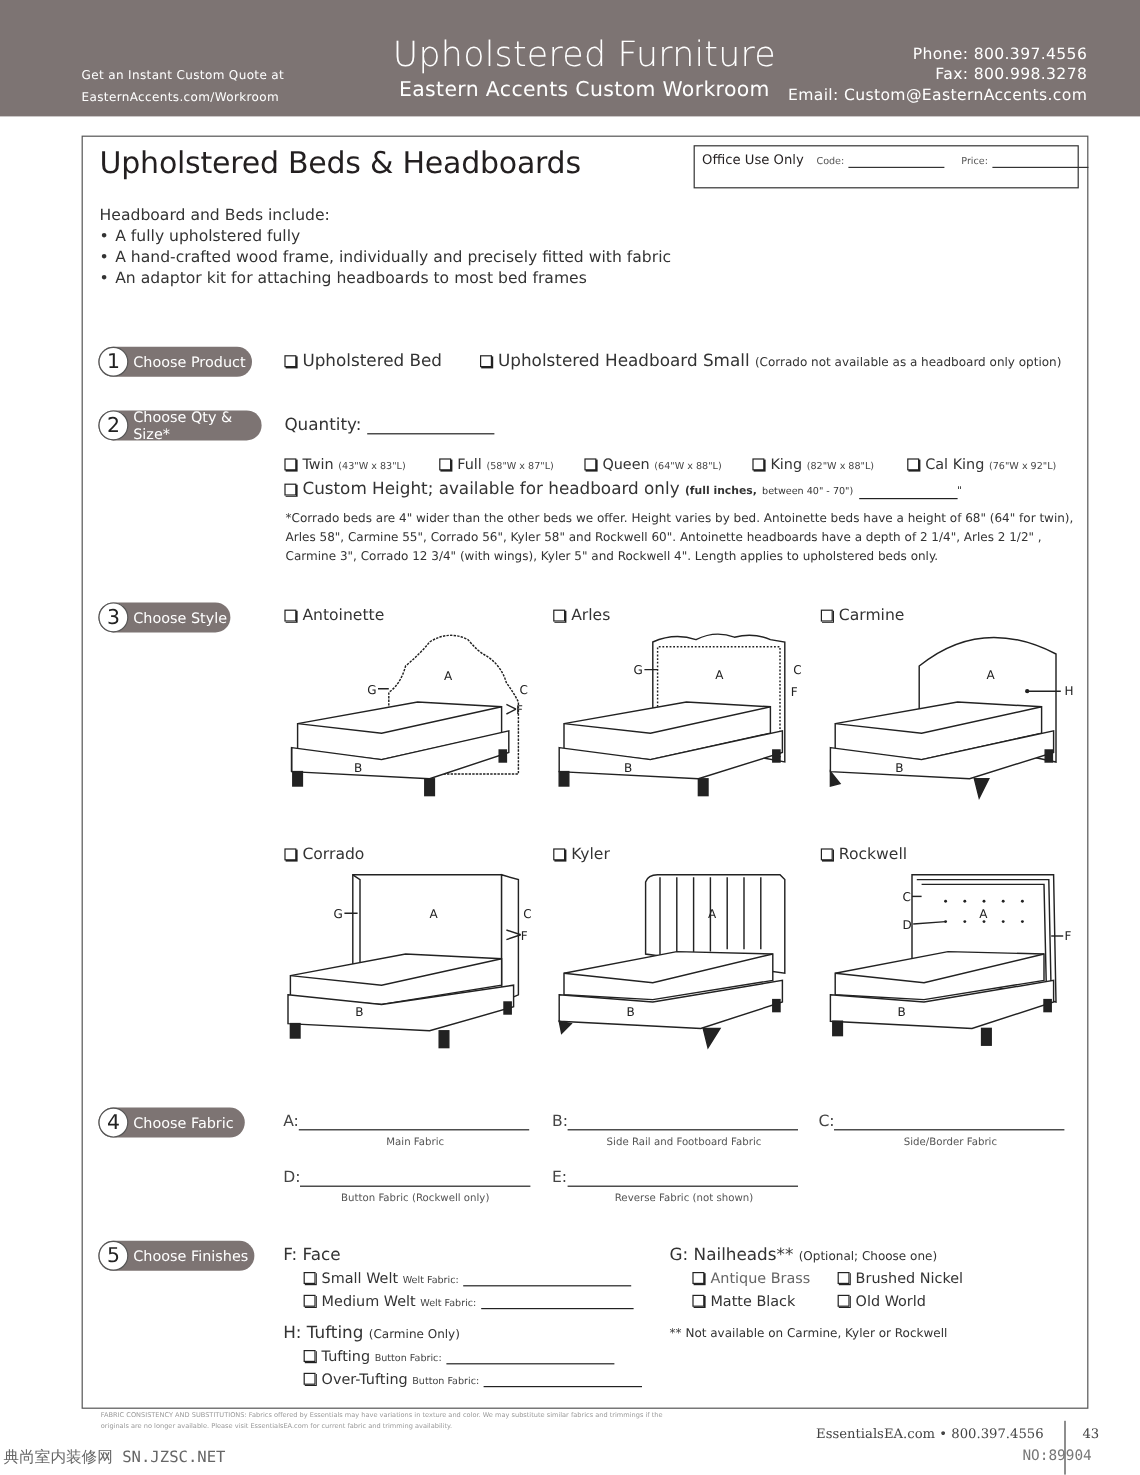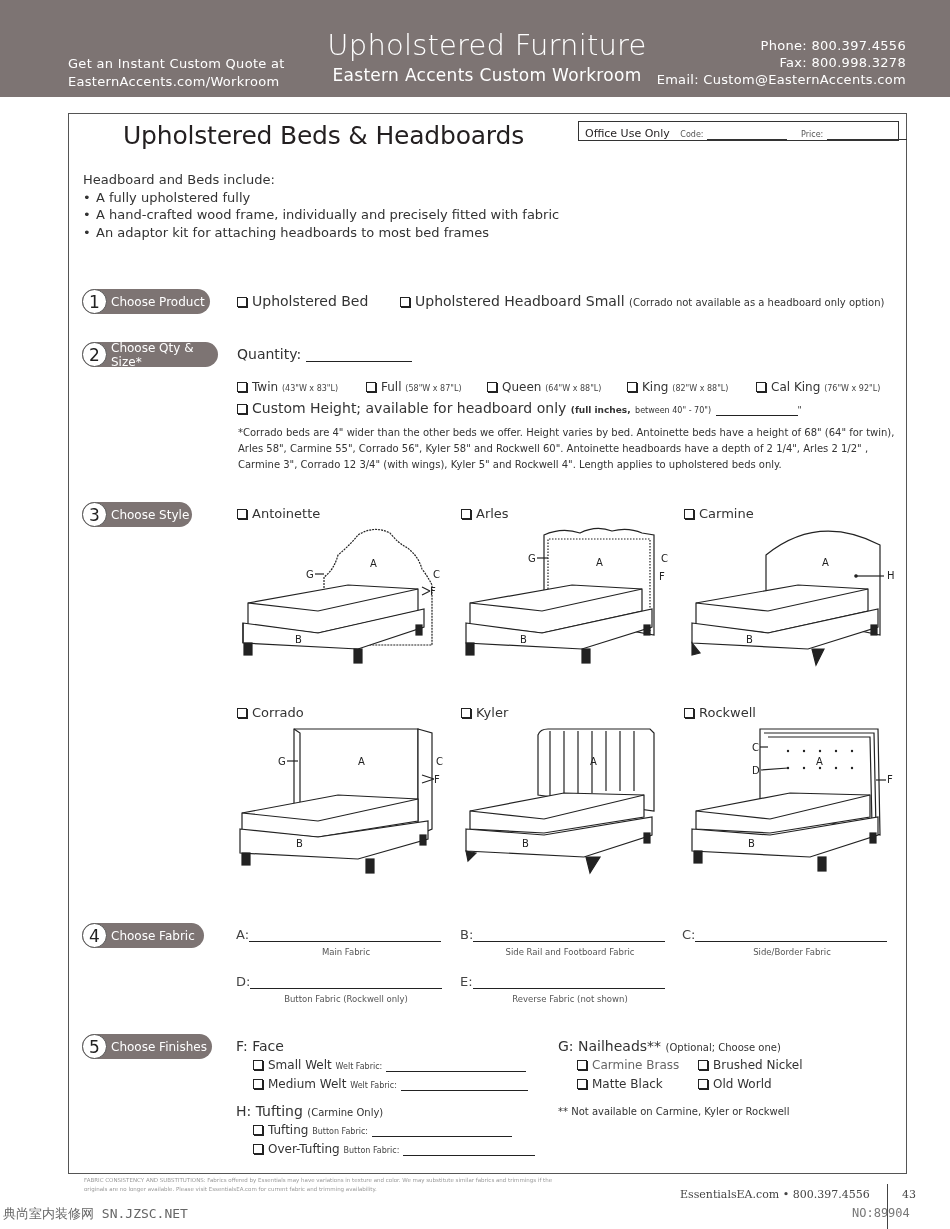--- a/index.html
+++ b/index.html
@@ -1,26 +1,26 @@
 <!DOCTYPE html>
 <html><head>
 <meta charset="utf-8">
 <style>
   * { box-sizing: border-box; margin: 0; padding: 0; }
   body { width: 950px; height: 1229px; background: #ffffff; font-family: "DejaVu Sans", sans-serif; color: #231f20; position: relative; overflow: hidden; }
   .header { position: absolute; left: 0; top: 0; width: 950px; height: 97px; background: #7d7473; color: #fff; }
-  .header .left { position: absolute; left: 68px; top: 55px; font-size: 13px; line-height: 18px; letter-spacing: 0.3px; }
+  .header .left { position: absolute; left: 68px; top: 55px; font-size: 10px; line-height: 18px; letter-spacing: 0.3px; }
   .header .center { position: absolute; left: 0; width: 974px; top: 28px; text-align: center; }
   .header .title { font-size: 29px; font-weight: 300; letter-spacing: 0.2px; }
   .header .subtitle { font-size: 17px; margin-top: 3px; letter-spacing: 0.3px; }
   .header .right { position: absolute; right: 44px; top: 37px; text-align: right; font-size: 13px; line-height: 17px; letter-spacing: 0.3px; }
 
   .frame { position: absolute; left: 68px; top: 113px; width: 839px; height: 1061px; border: 1.5px solid #555; }
-  .page-title { position: absolute; left: 83px; top: 121px; font-size: 25px; font-weight: 400; letter-spacing: -0.2px; margin-left: 40px; }
-  .office { position: absolute; left: 578px; top: 121px; width: 321px; height: 20px; border: 1.5px solid #333; font-size: 11px; padding: 5px 0 0 6px; white-space: nowrap; }
+  .page-title { position: absolute; left: 83px; top: 121px; font-size: 25px; font-weight: 400; letter-spacing: -0.2px; }
+  .office { position: absolute; left: 578px; top: 121px; width: 321px; height: 36px; border: 1.5px solid #333; font-size: 11px; padding: 5px 0 0 6px; white-space: nowrap; }
   .office .small { font-size: 8px; color: #555; }
   .office .line { display: inline-block; border-bottom: 1px solid #333; vertical-align: bottom; height: 10px; }
 
   .intro { position: absolute; left: 83px; top: 171px; font-size: 13px; line-height: 17.5px; color: #333; }
   .intro li { list-style: none; padding-left: 13px; position: relative; }
   .intro li::before { content: "\2022"; position: absolute; left: 0; }
 
   .step { position: absolute; left: 82px; height: 25px; width: 130px; background: #7d7473; border-radius: 13px; color: #fff; font-size: 12px; display: flex; align-items: center; }
   .step .num { width: 25px; height: 25px; border-radius: 50%; background: #fff; border: 1.5px solid #555; color: #222; font-size: 17px; display: flex; align-items: center; justify-content: center; margin-right: 4px; flex-shrink: 0; }
 
@@ -319,21 +319,21 @@
 <div class="abs t12" style="left:253px;top:1142px">
   <span class="cb"></span><span>Over-Tufting</span>
   <span class="t8">Button Fabric:</span>
   <span class="uline" style="width:132px"></span>
 </div>
 
 <div class="abs t14" style="left:558px;top:1038px">
   <span>G: Nailheads**</span>
   <span style="font-size:10px">(Optional; Choose one)</span>
 </div>
-<div class="abs t12" style="left:577px;top:1058px"><span class="cb"></span><span style="color:#666">Carmine Brass</span></div>
+<div class="abs t12" style="left:577px;top:1058px"><span class="cb"></span><span style="color:#666">Antique Brass</span></div>
 <div class="abs t12" style="left:698px;top:1058px"><span class="cb"></span><span>Brushed Nickel</span></div>
 <div class="abs t12" style="left:577px;top:1077px"><span class="cb"></span><span>Matte Black</span></div>
 <div class="abs t12" style="left:698px;top:1077px"><span class="cb"></span><span>Old World</span></div>
 <div class="abs" style="left:558px;top:1106px;font-size:10px;color:#333">** Not available on Carmine, Kyler or Rockwell</div>
 
 <div class="fine">FABRIC CONSISTENCY AND SUBSTITUTIONS: Fabrics offered by Essentials may have variations in texture and color. We may substitute similar fabrics and trimmings if the originals are no longer available. Please visit EssentialsEA.com for current fabric and trimming availability.</div>
 <div class="foot-right">EssentialsEA.com  •  800.397.4556</div>
 <div class="vline"></div>
 <div class="pg">43</div>
 <div class="wm-left">典尚室内装修网 SN.JZSC.NET</div>

